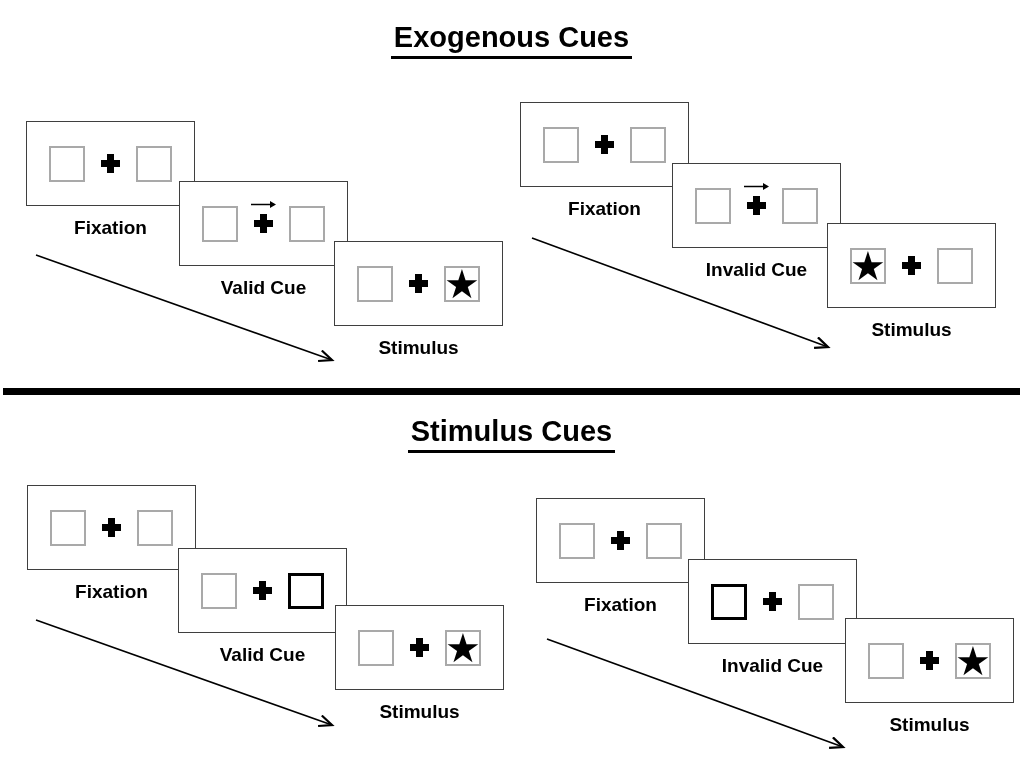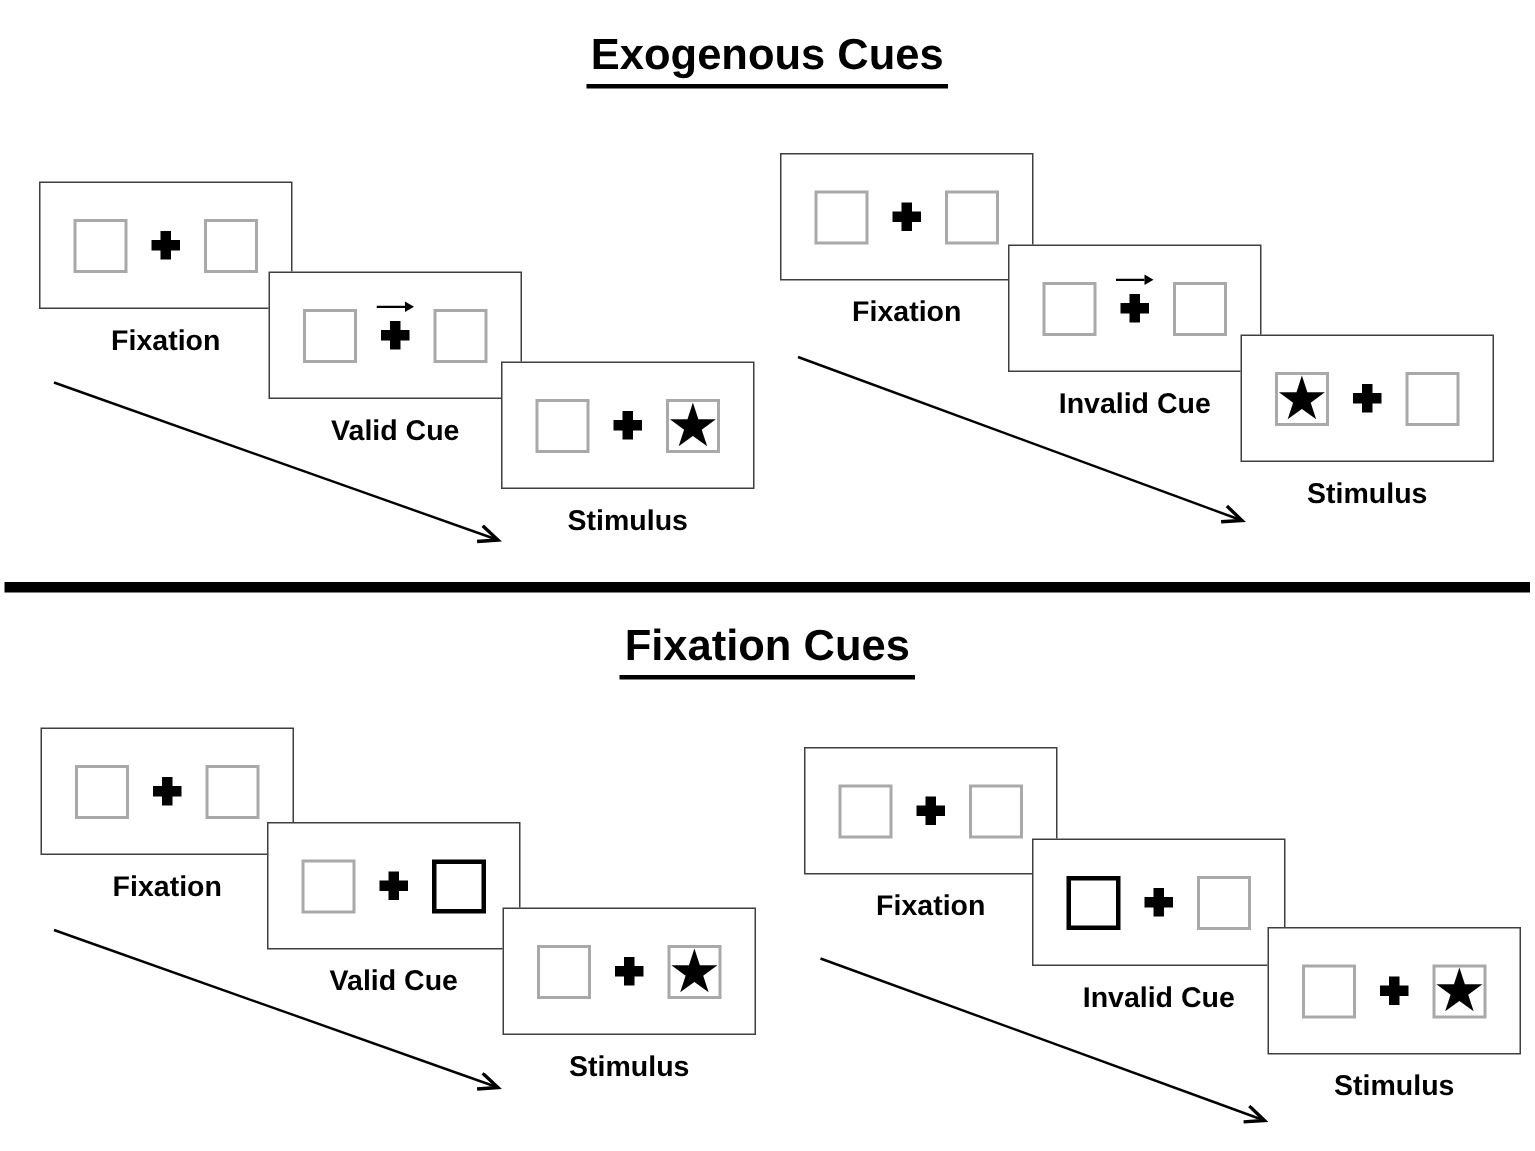--- a/index.html
+++ b/index.html
@@ -141,21 +141,21 @@
         <marker id="ah2" markerWidth="12" markerHeight="10" refX="9" refY="4" orient="auto">
       <path d="M1,0.5 L9,4 L1,7.5" fill="none" stroke="#000" stroke-width="1.4"></path>
         </marker>
       </defs>
     <line x1="6" y1="6" x2="302" y2="115" stroke="#000" stroke-width="1.6" marker-end="url(#ah2)"></line>
   </svg>
 
   <div class="divider"></div>
 
   <div class="title" style="top:416px">
-    <span class="u">Fixation Cues</span>
+    <span class="u">Stimulus Cues</span>
   </div>
 
   <div class="panel" style="left:27px;top:485px;z-index:1">
     <div class="screen">
       <span class="sq"></span>
       <span class="mid">
         <span class="plus"></span>
       </span>
       <span class="sq"></span>
     </div>

